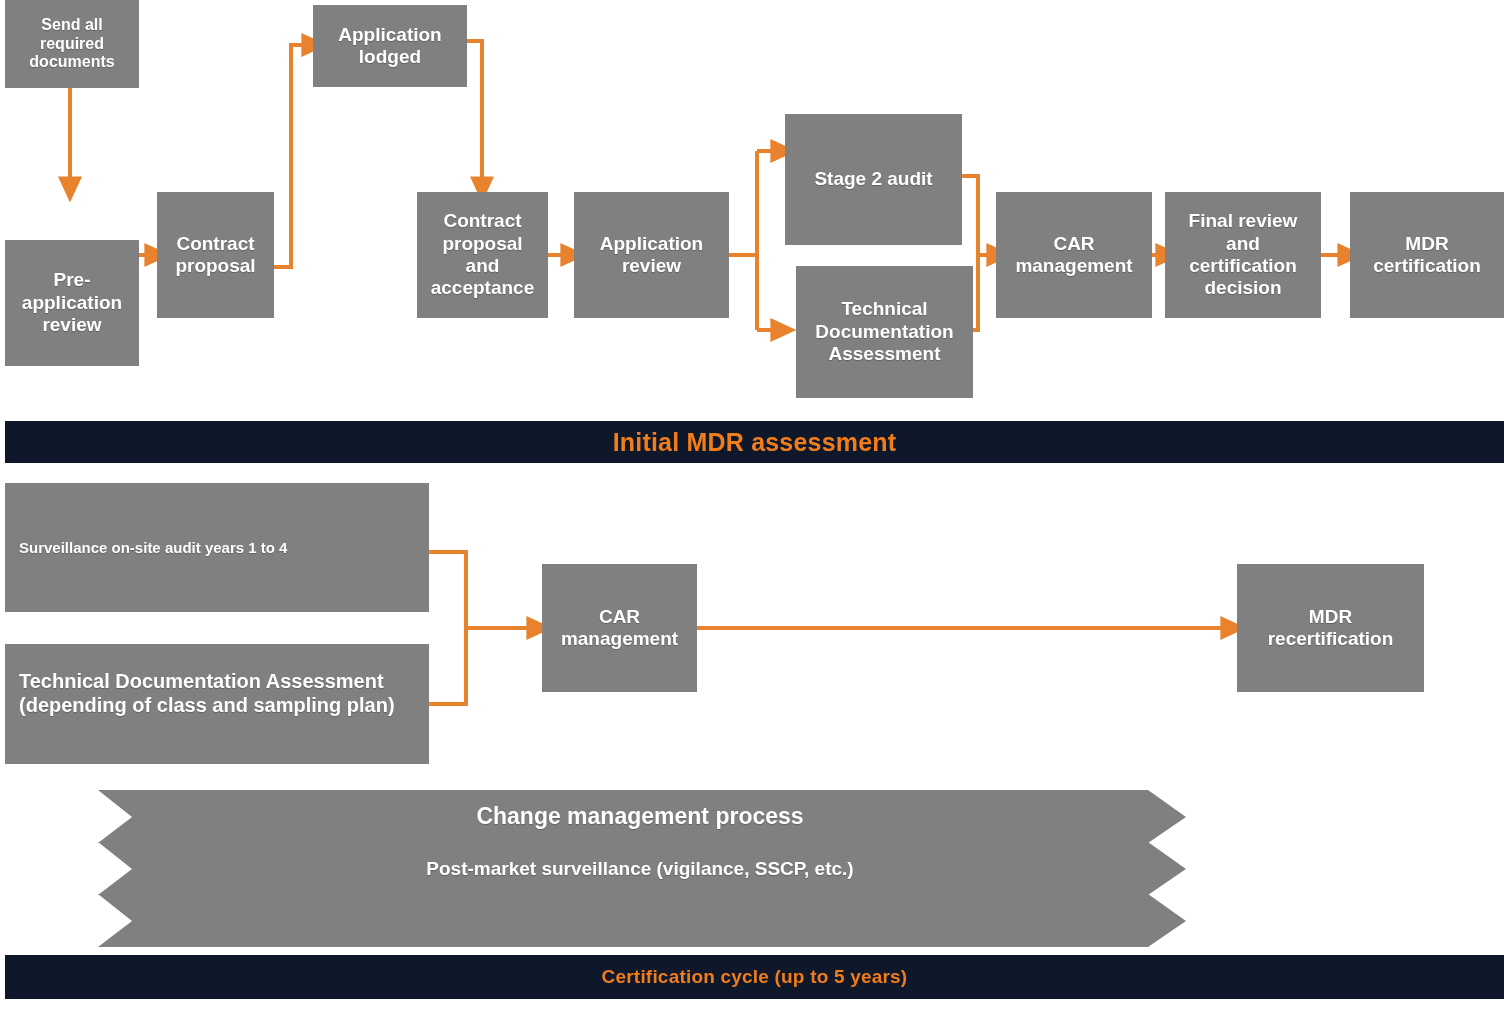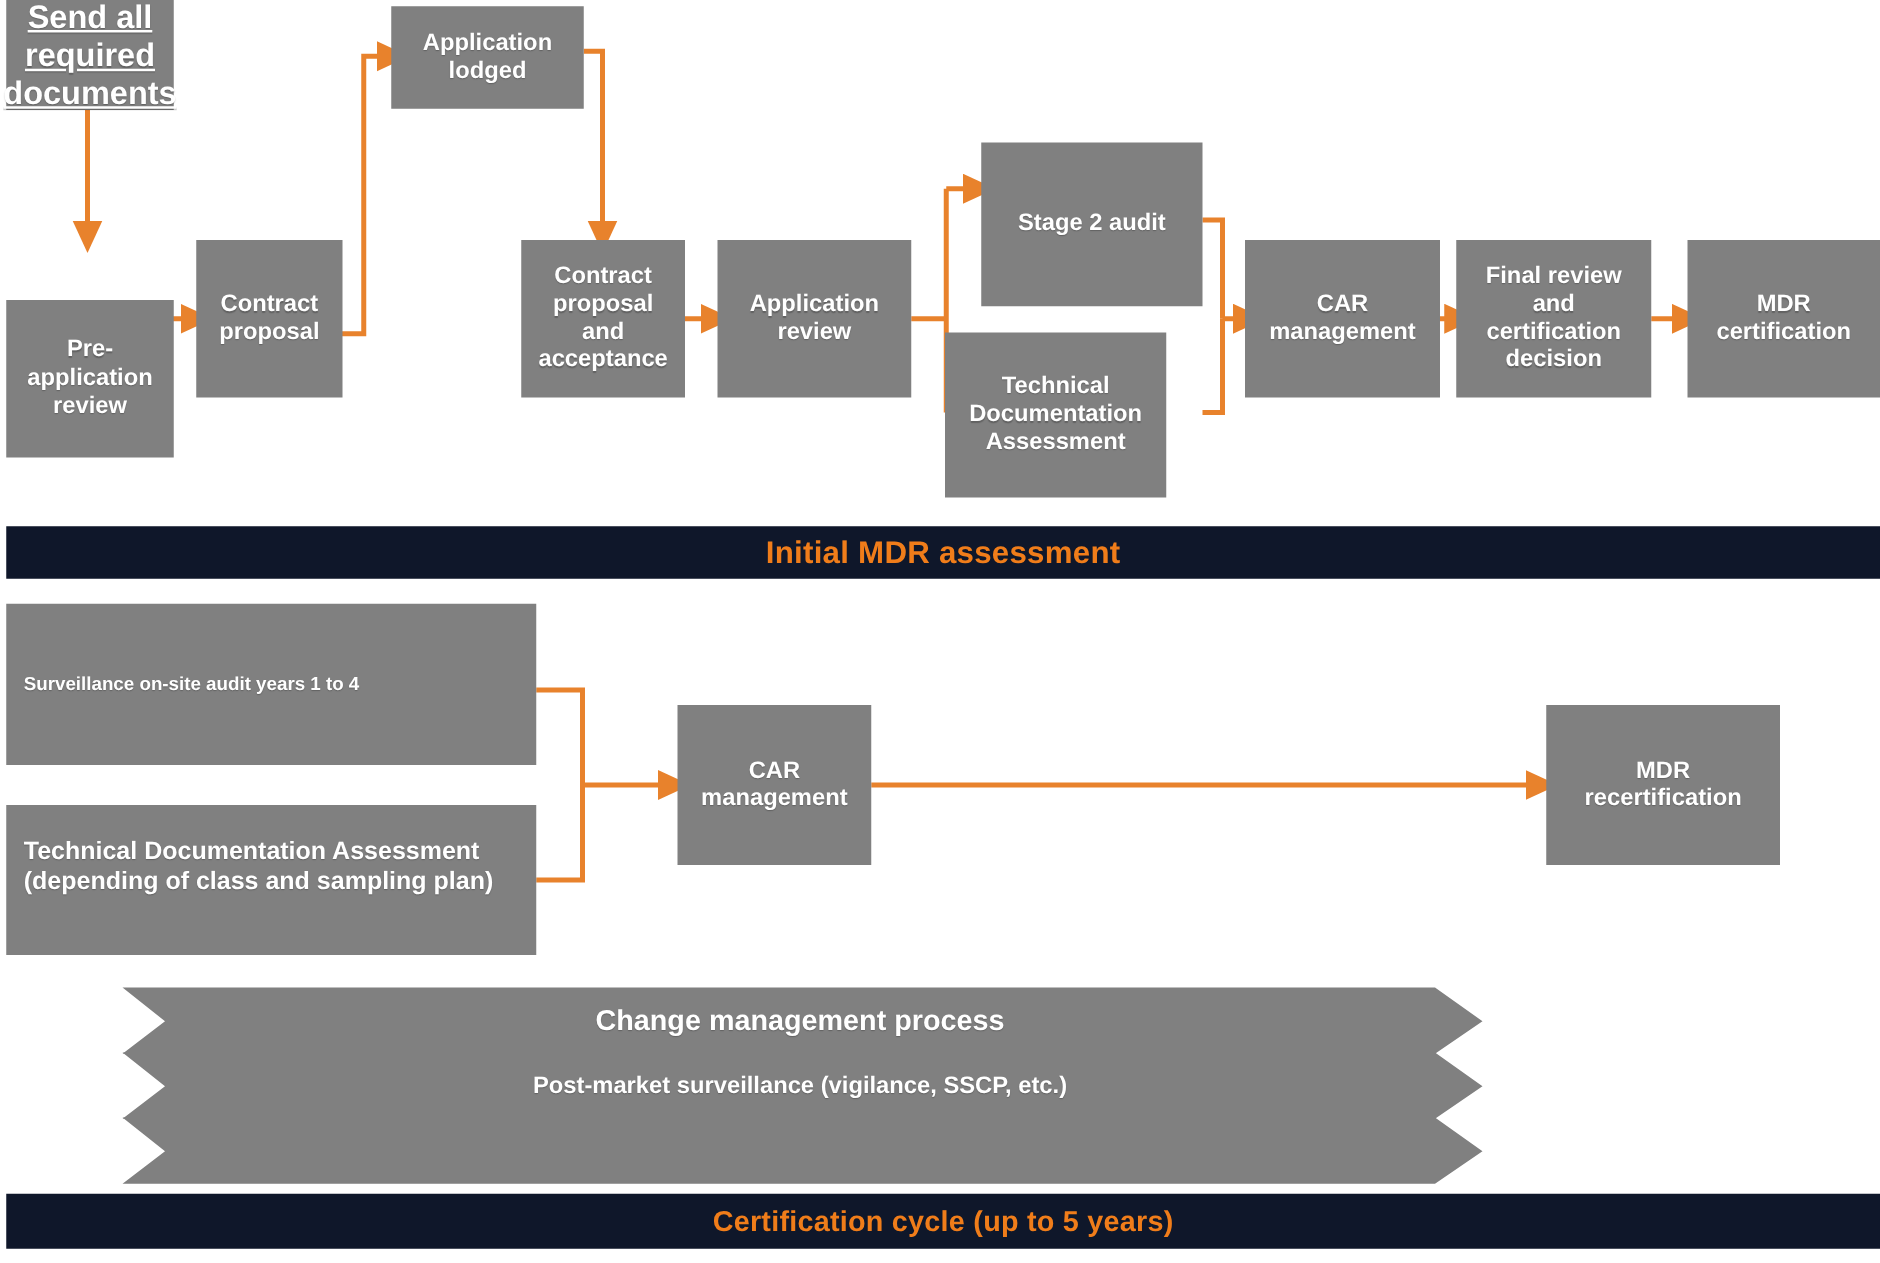--- a/index.html
+++ b/index.html
@@ -116,35 +116,35 @@
   </svg>
 
   <svg class="layer" viewBox="0 0 1504 1010">
     <g fill="#808080">
       <polygon points="98,790 1148,790 1186,817 1148,843 98,843 132,817"></polygon>
       <polygon points="98,842 1148,842 1186,869 1148,895 98,895 132,869"></polygon>
       <polygon points="98,894 1148,894 1186,921 1148,947 98,947 132,921"></polygon>
     </g>
   </svg>
 
-  <div class="node-box" style="left:5px; top:0px; width:134px; height:88px; font-size:26px;text-decoration:underline;">Send all<br>required<br>documents</div>
+  <div class="node-box" style="left:5px; top:0px; width:134px; height:88px; font-size:16px;">Send all<br>required<br>documents</div>
 
   <div class="node-box" style="left:5px; top:192px; width:134px; height:126px; font-size:19px;margin-top:48px;">Pre-<br>application<br>review</div>
 
   <div class="node-box" style="left:157px; top:192px; width:117px; height:126px; font-size:19px;">Contract<br>proposal</div>
 
   <div class="node-box" style="left:313px; top:5px; width:154px; height:82px; font-size:19px;">Application<br>lodged</div>
 
   <div class="node-box" style="left:417px; top:192px; width:131px; height:126px; font-size:19px;">Contract<br>proposal<br>and<br>acceptance</div>
 
   <div class="node-box" style="left:574px; top:192px; width:155px; height:126px; font-size:19px;">Application<br>review</div>
 
   <div class="node-box" style="left:785px; top:114px; width:177px; height:131px; font-size:19px;">Stage 2 audit</div>
 
-  <div class="node-box" style="left:756px; top:266px; width:177px; height:132px; font-size:19px;">Technical<br>Documentation<br>Assessment</div>
+  <div class="node-box" style="left:796px; top:266px; width:177px; height:132px; font-size:19px;">Technical<br>Documentation<br>Assessment</div>
 
   <div class="node-box" style="left:996px; top:192px; width:156px; height:126px; font-size:19px;">CAR<br>management</div>
 
   <div class="node-box" style="left:1165px; top:192px; width:156px; height:126px; font-size:19px;">Final review<br>and<br>certification<br>decision</div>
 
   <div class="node-box" style="left:1350px; top:192px; width:154px; height:126px; font-size:19px;">MDR<br>certification</div>
 
   <div class="banner" style="left:5px; top:421px; width:1499px; height:42px; font-size:25px;">Initial MDR assessment</div>
 
   <div class="node-box left-align" style="left:5px; top:483px; width:424px; height:129px; font-size:15px;">Surveillance on-site audit years 1 to 4</div>
@@ -153,15 +153,15 @@
 
   <div class="node-box" style="left:542px; top:564px; width:155px; height:128px; font-size:19px;">CAR<br>management</div>
 
   <div class="node-box" style="left:1237px; top:564px; width:187px; height:128px; font-size:19px;">MDR<br>recertification</div>
 
   <div class="chevron-label" style="left:132px; top:790px; width:1016px; height:53px; font-size:23px;">Change management process</div>
 
   <div class="chevron-label" style="left:132px; top:842px; width:1016px; height:53px; font-size:19px;">Post-market surveillance (vigilance, SSCP, etc.)</div>
 
 
-  <div class="banner" style="left:5px; top:955px; width:1499px; height:44px; font-size:23px;">Certification cycle (up to 5 years)</div>
+  <div class="banner" style="left:5px; top:955px; width:1499px; height:44px; font-size:19px;">Certification cycle (up to 5 years)</div>
 
 </div>
 
 </body></html>

